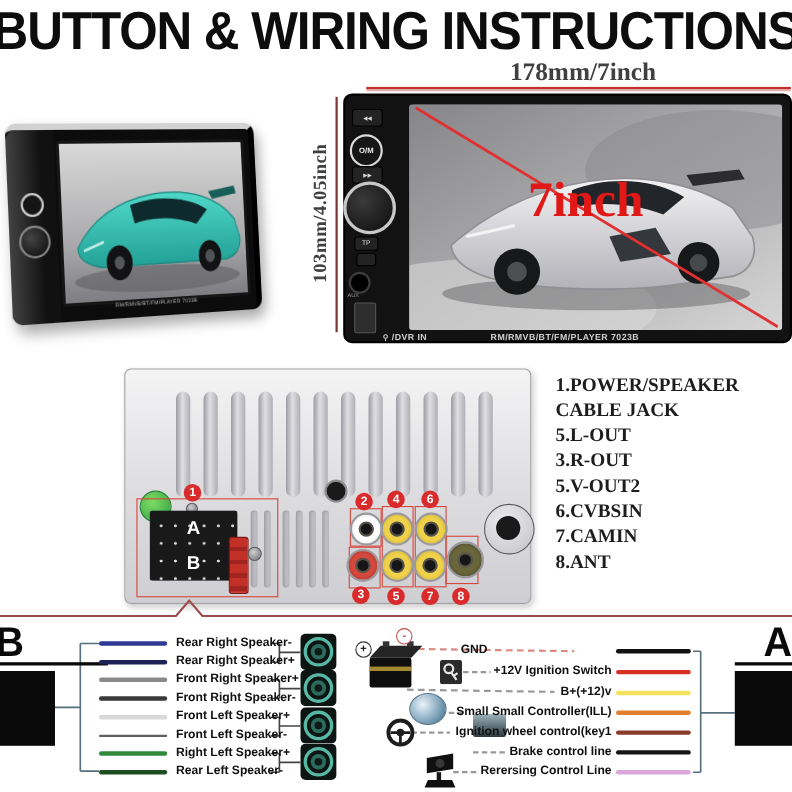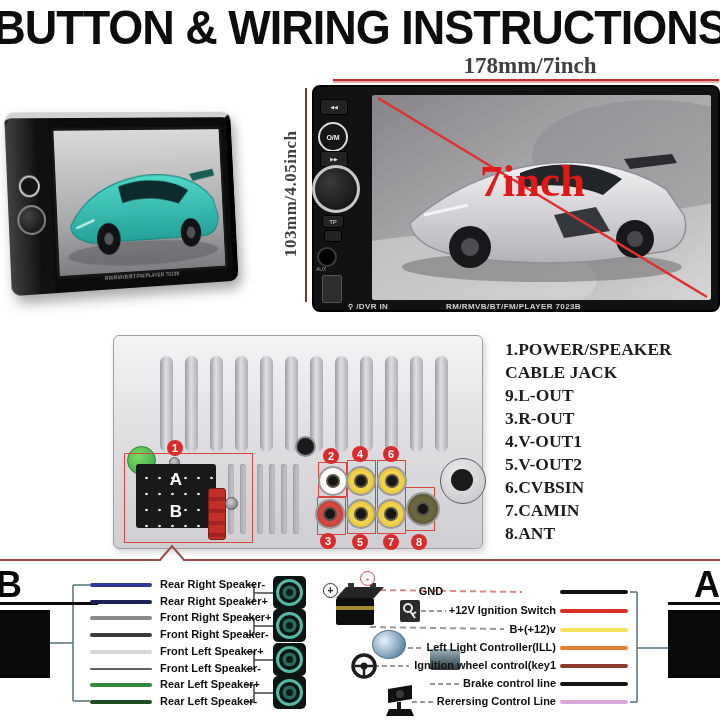--- a/index.html
+++ b/index.html
@@ -284,23 +284,22 @@
         <i></i>
       </div>
 
     <div class="screwhead" style="left:326px;top:122px;width:44px;height:44px;background:radial-gradient(circle at 40% 35%,#ececee,#c2c2c6);"></div>
     <div class="hole" style="left:337px;top:133px;width:22px;height:22px;"></div>
   </div>
 
   <div class="abs legend">
     <div>1.POWER/SPEAKER</div>
     <div>CABLE JACK</div>
-    <div>9.L-OUT</div>
+    <div>5.L-OUT</div>
     <div>3.R-OUT</div>
-    <div>4.V-OUT1</div>
     <div>5.V-OUT2</div>
     <div>6.CVBSIN</div>
     <div>7.CAMIN</div>
     <div>8.ANT</div>
   </div>
 
   <svg class="abs" style="left:0;top:540px;" width="720" height="180">
     <polyline points="0,20 160,20 172,6 184,20 720,20" fill="none" stroke="#9c4a4a" stroke-width="2"></polyline>
     <path d="M50,103 L73,103 M73,45 L73,161 M73,45 L90,45 M73,161 L90,161" fill="none" stroke="#55707c" stroke-width="1.5"></path>
 
@@ -331,21 +330,21 @@
   <div class="abs wire-bar" style="left: 90px; top: 668px; width: 62px; height: 2px; background-color: rgb(96, 96, 96);"></div>
   <div class="abs wire-bar" style="left: 90px; top: 683px; width: 62px; height: 4px; background-color: rgb(47, 138, 60);"></div>
   <div class="abs wire-bar" style="left: 90px; top: 700px; width: 62px; height: 4px; background-color: rgb(29, 79, 34);"></div>
 
   <div class="wire-label" style="left:160px;top:578px;">Rear Right Speaker-</div>
   <div class="wire-label" style="left:160px;top:595px;">Rear Right Speaker+</div>
   <div class="wire-label" style="left:160px;top:611px;">Front Right Speaker+</div>
   <div class="wire-label" style="left:160px;top:628px;">Front Right Speaker-</div>
   <div class="wire-label" style="left:160px;top:645px;">Front Left Speaker+</div>
   <div class="wire-label" style="left:160px;top:662px;">Front Left Speaker-</div>
-  <div class="wire-label" style="left:160px;top:678px;">Rear Left Speaker+</div>
+  <div class="wire-label" style="left:160px;top:678px;">Right Left Speaker+</div>
   <div class="wire-label" style="left:160px;top:695px;">Rear Left Speaker-</div>
 
   <div class="speaker" style="top:576px;">
     <svg width="33" height="33">
         <rect width="33" height="33" rx="5" fill="#0d1512"></rect>
         <circle cx="16.5" cy="16.5" r="12" fill="none" stroke="#57b8a6" stroke-width="3"></circle>
         <circle cx="16.5" cy="16.5" r="7" fill="#2a6b5e"></circle>
         <circle cx="16.5" cy="16.5" r="3.5" fill="#101a16"></circle>
       </svg>
   </div>
@@ -413,21 +412,21 @@
         <polygon points="3,6 27,2 27,16 3,20" fill="#101010"></polygon>
         <circle cx="15" cy="11" r="4" fill="#383838"></circle>
         <rect x="12" y="19" width="4" height="8" fill="#181818"></rect>
         <polygon points="4,26 26,26 29,33 1,33" fill="#101010"></polygon>
       </svg>
   </div>
 
   <div class="wire-label" style="left:306px;top:585px;width:250px;text-align:center;">GND</div>
   <div class="wire-label" style="left:306px;top:604px;width:250px;text-align:right;">+12V Ignition Switch</div>
   <div class="wire-label" style="left:306px;top:623px;width:250px;text-align:right;">B+(+12)v</div>
-  <div class="wire-label" style="left:306px;top:641px;width:250px;text-align:right;">Left Light Controller(ILL)</div>
+  <div class="wire-label" style="left:306px;top:641px;width:250px;text-align:right;">Small Small Controller(ILL)</div>
   <div class="wire-label" style="left:306px;top:659px;width:250px;text-align:right;">Ignition wheel control(key1</div>
   <div class="wire-label" style="left:306px;top:695px;width:250px;text-align:right;">Rerersing Control Line</div>
   <div class="wire-label" style="left:306px;top:677px;width:250px;text-align:right;">Brake control line</div>
 
   <div class="abs wire-bar" style="left: 560px; top: 590px; width: 68px; height: 4px; background-color: rgb(17, 17, 17);"></div>
   <div class="abs wire-bar" style="left: 560px; top: 609px; width: 68px; height: 4px; background-color: rgb(217, 48, 37);"></div>
   <div class="abs wire-bar" style="left: 560px; top: 628px; width: 68px; height: 4px; background-color: rgb(242, 226, 92);"></div>
   <div class="abs wire-bar" style="left: 560px; top: 646px; width: 68px; height: 4px; background-color: rgb(224, 128, 48);"></div>
   <div class="abs wire-bar" style="left: 560px; top: 664px; width: 68px; height: 4px; background-color: rgb(138, 59, 42);"></div>
   <div class="abs wire-bar" style="left: 560px; top: 682px; width: 68px; height: 4px; background-color: rgb(22, 22, 22);"></div>

